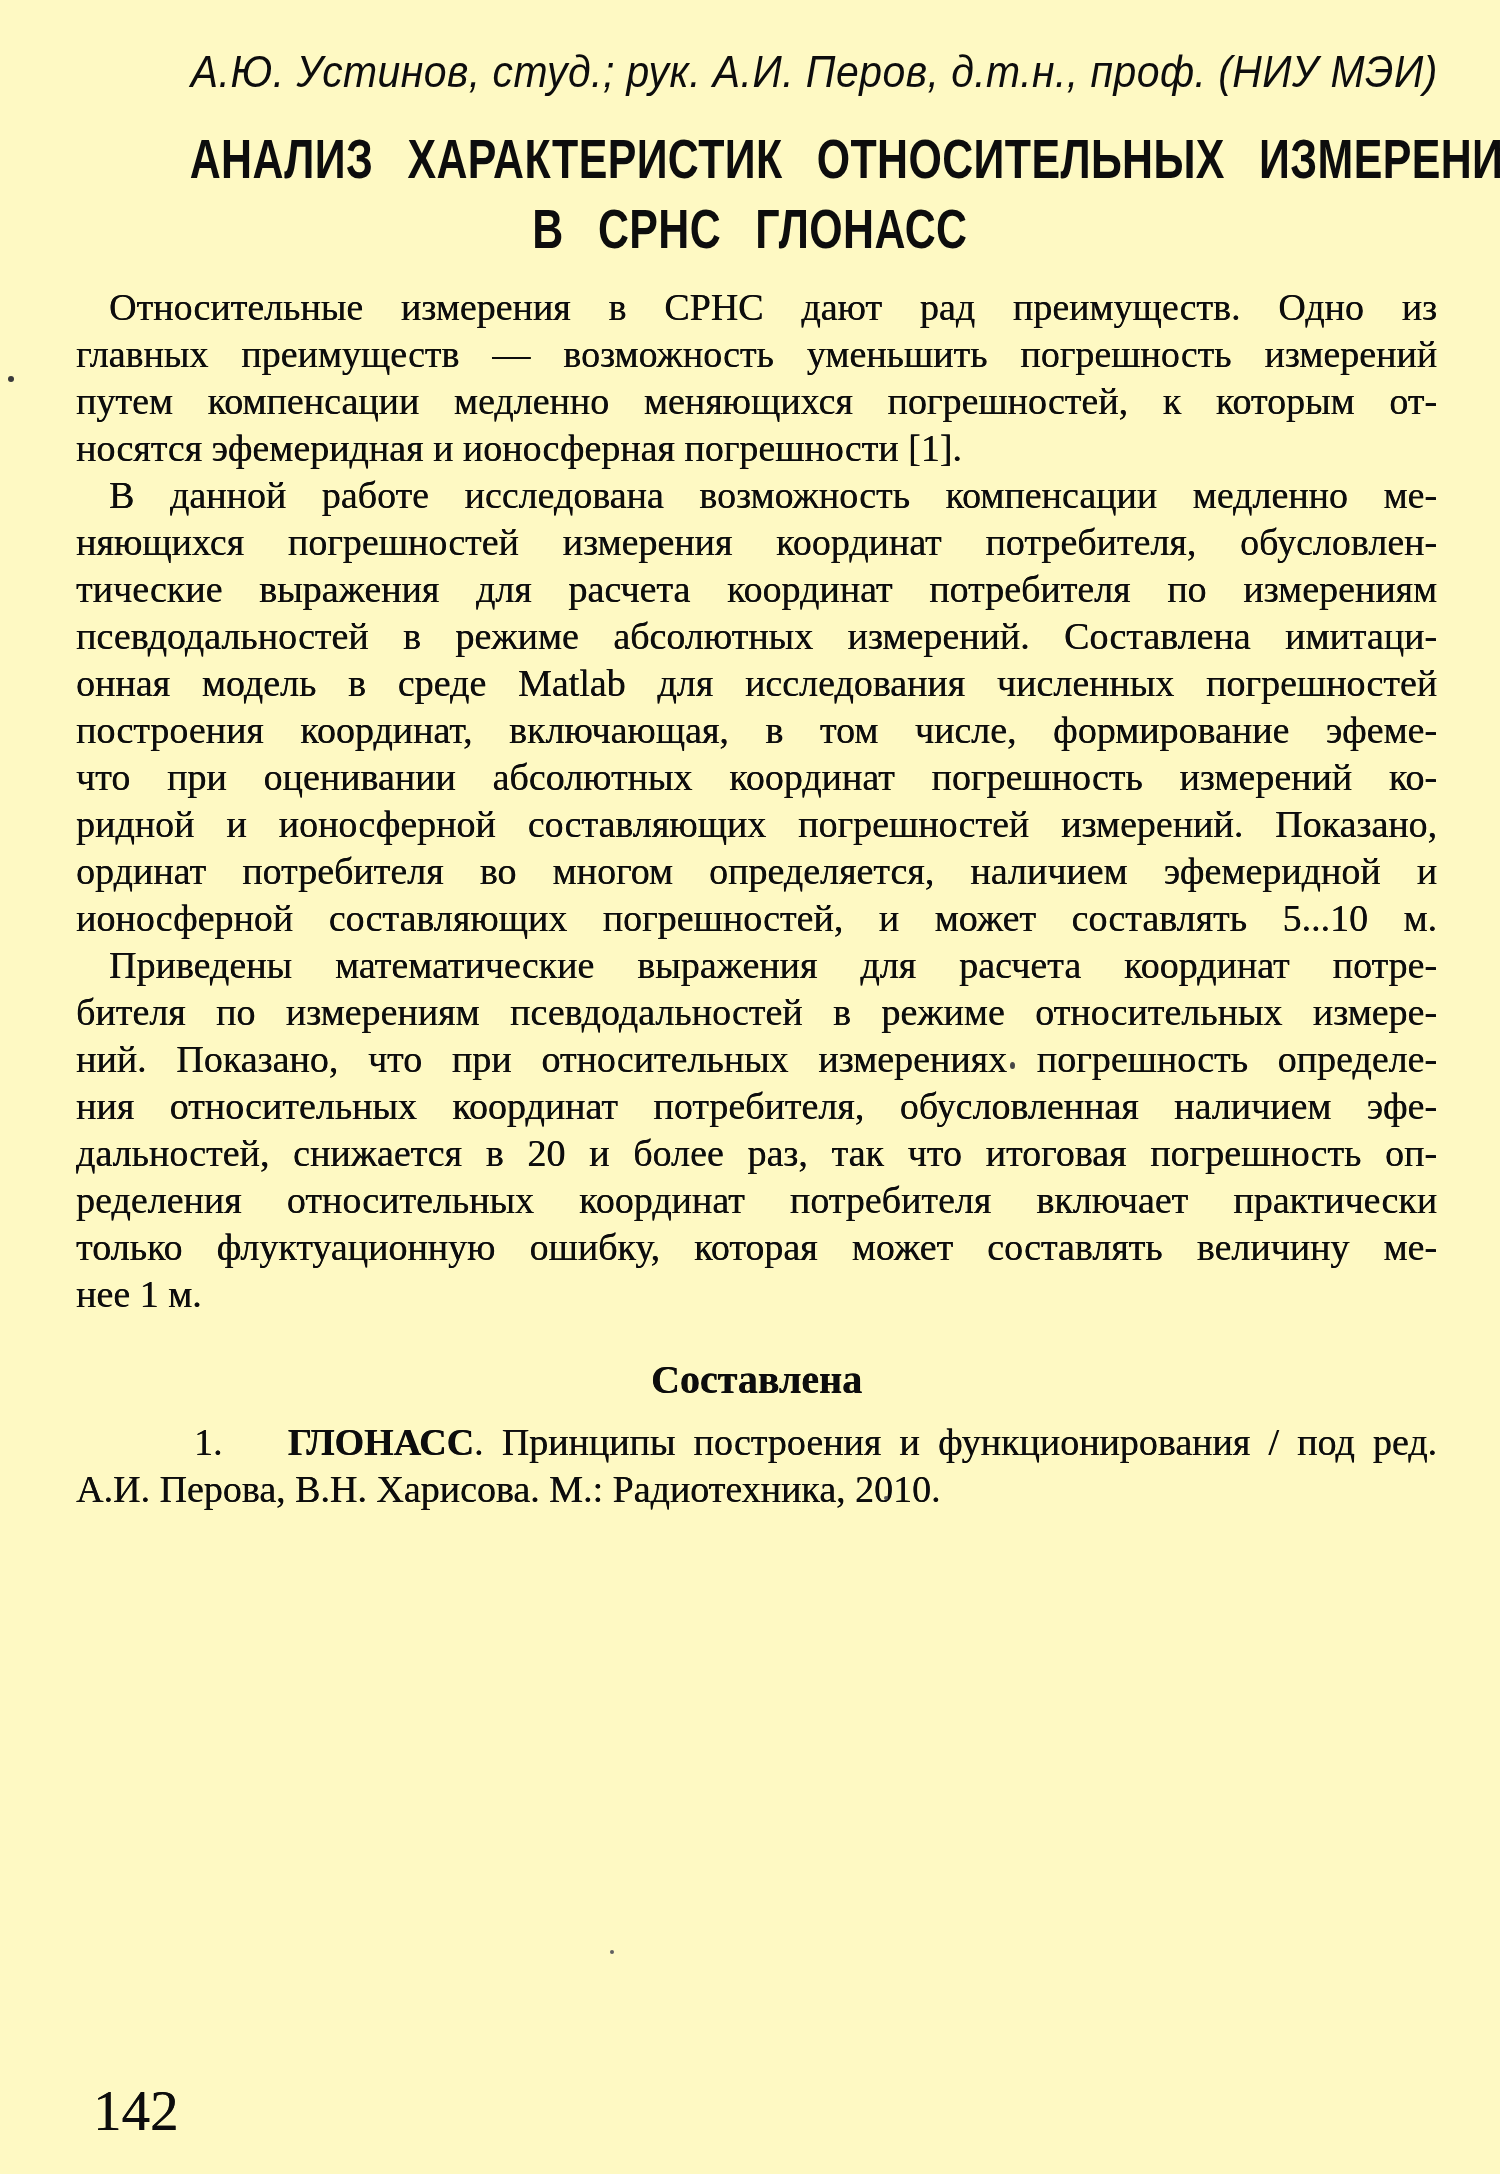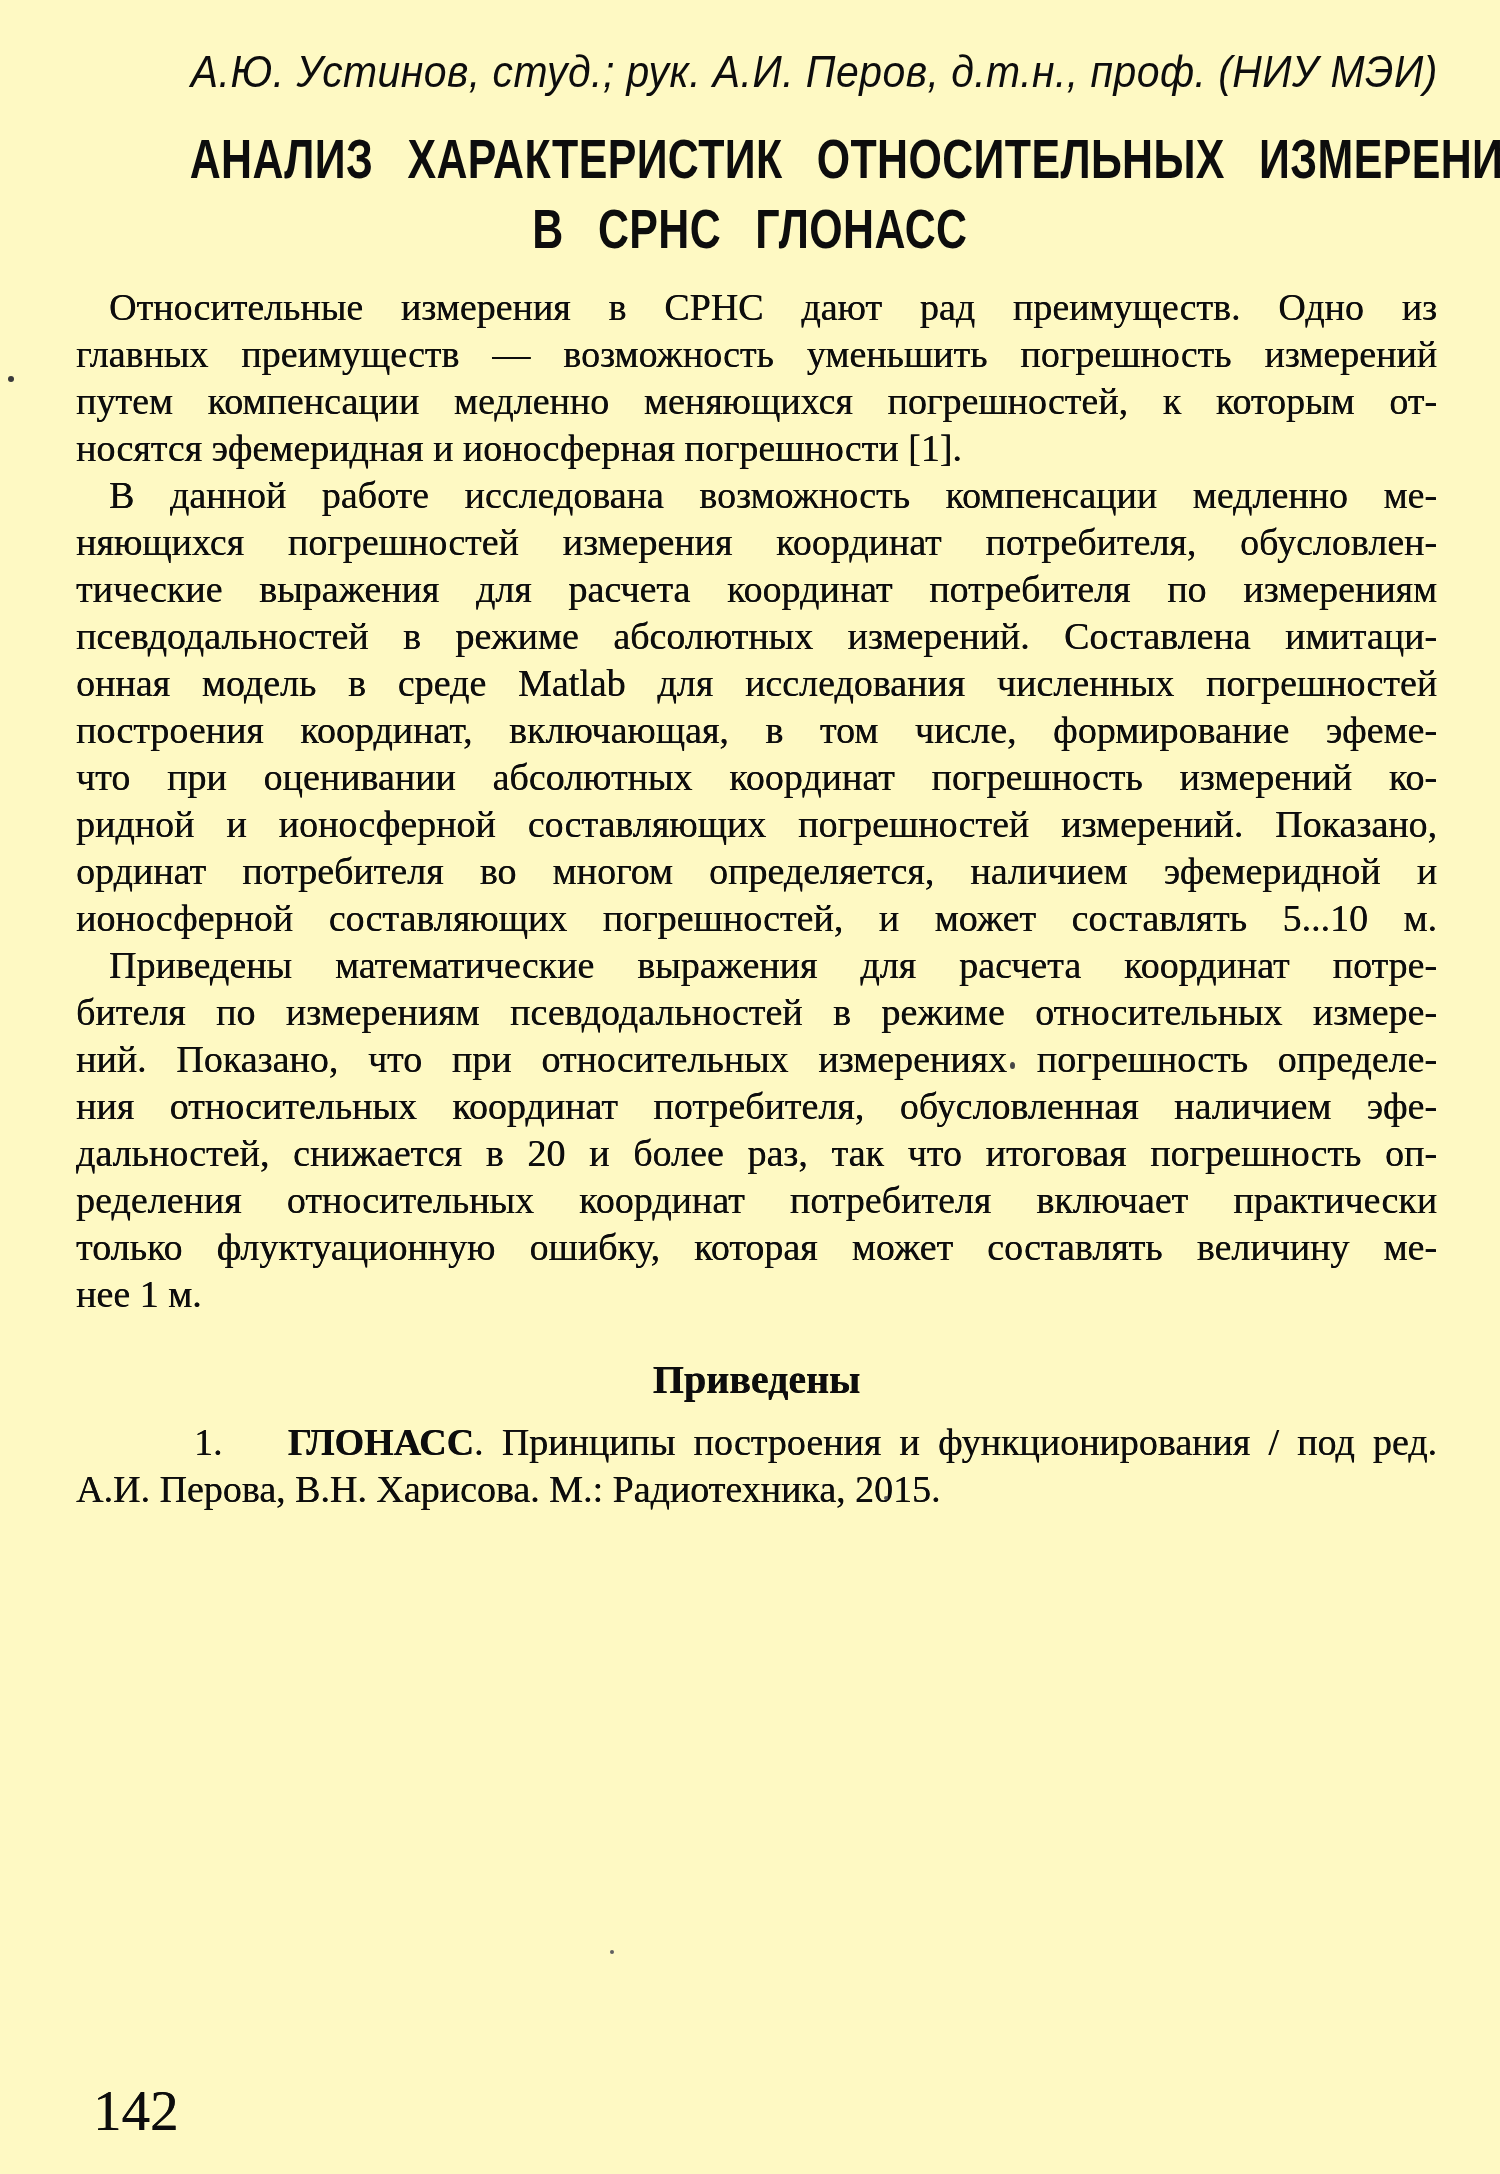--- a/index.html
+++ b/index.html
@@ -140,25 +140,25 @@
         <div class="line indent">Приведены математические выражения для расчета координат потре-</div>
         <div class="line">бителя по измерениям псевдодальностей в режиме относительных измере-</div>
         <div class="line">ний. Показано, что при относительных измерениях погрешность определе-</div>
         <div class="line">ния относительных координат потребителя, обусловленная наличием эфе-</div>
         <div class="line">дальностей, снижается в 20 и более раз, так что итоговая погрешность оп-</div>
         <div class="line">ределения относительных координат потребителя включает практически</div>
         <div class="line">только флуктуационную ошибку, которая может составлять величину ме-</div>
         <div class="line flush">нее 1 м.</div>
       </div>
 
-    <div class="lit-heading">Приведены</div>
+    <div class="lit-heading">Составлена</div>
 
     <div class="line ref-first"><span>1. </span><span class="b">ГЛОНАСС</span><span>. Принципы построения и функционирования / под ред.</span></div>
 
-    <div class="line flush">А.И. Перова, В.Н. Харисова. М.: Радиотехника, 2015.</div>
+    <div class="line flush">А.И. Перова, В.Н. Харисова. М.: Радиотехника, 2010.</div>
   </div>
 
   <div class="page-number">142</div>
 
   <div class="speck s1"></div>
   <div class="speck s2"></div>
   <div class="speck s3"></div>
   <div class="speck s4"></div>
 
 </div>

